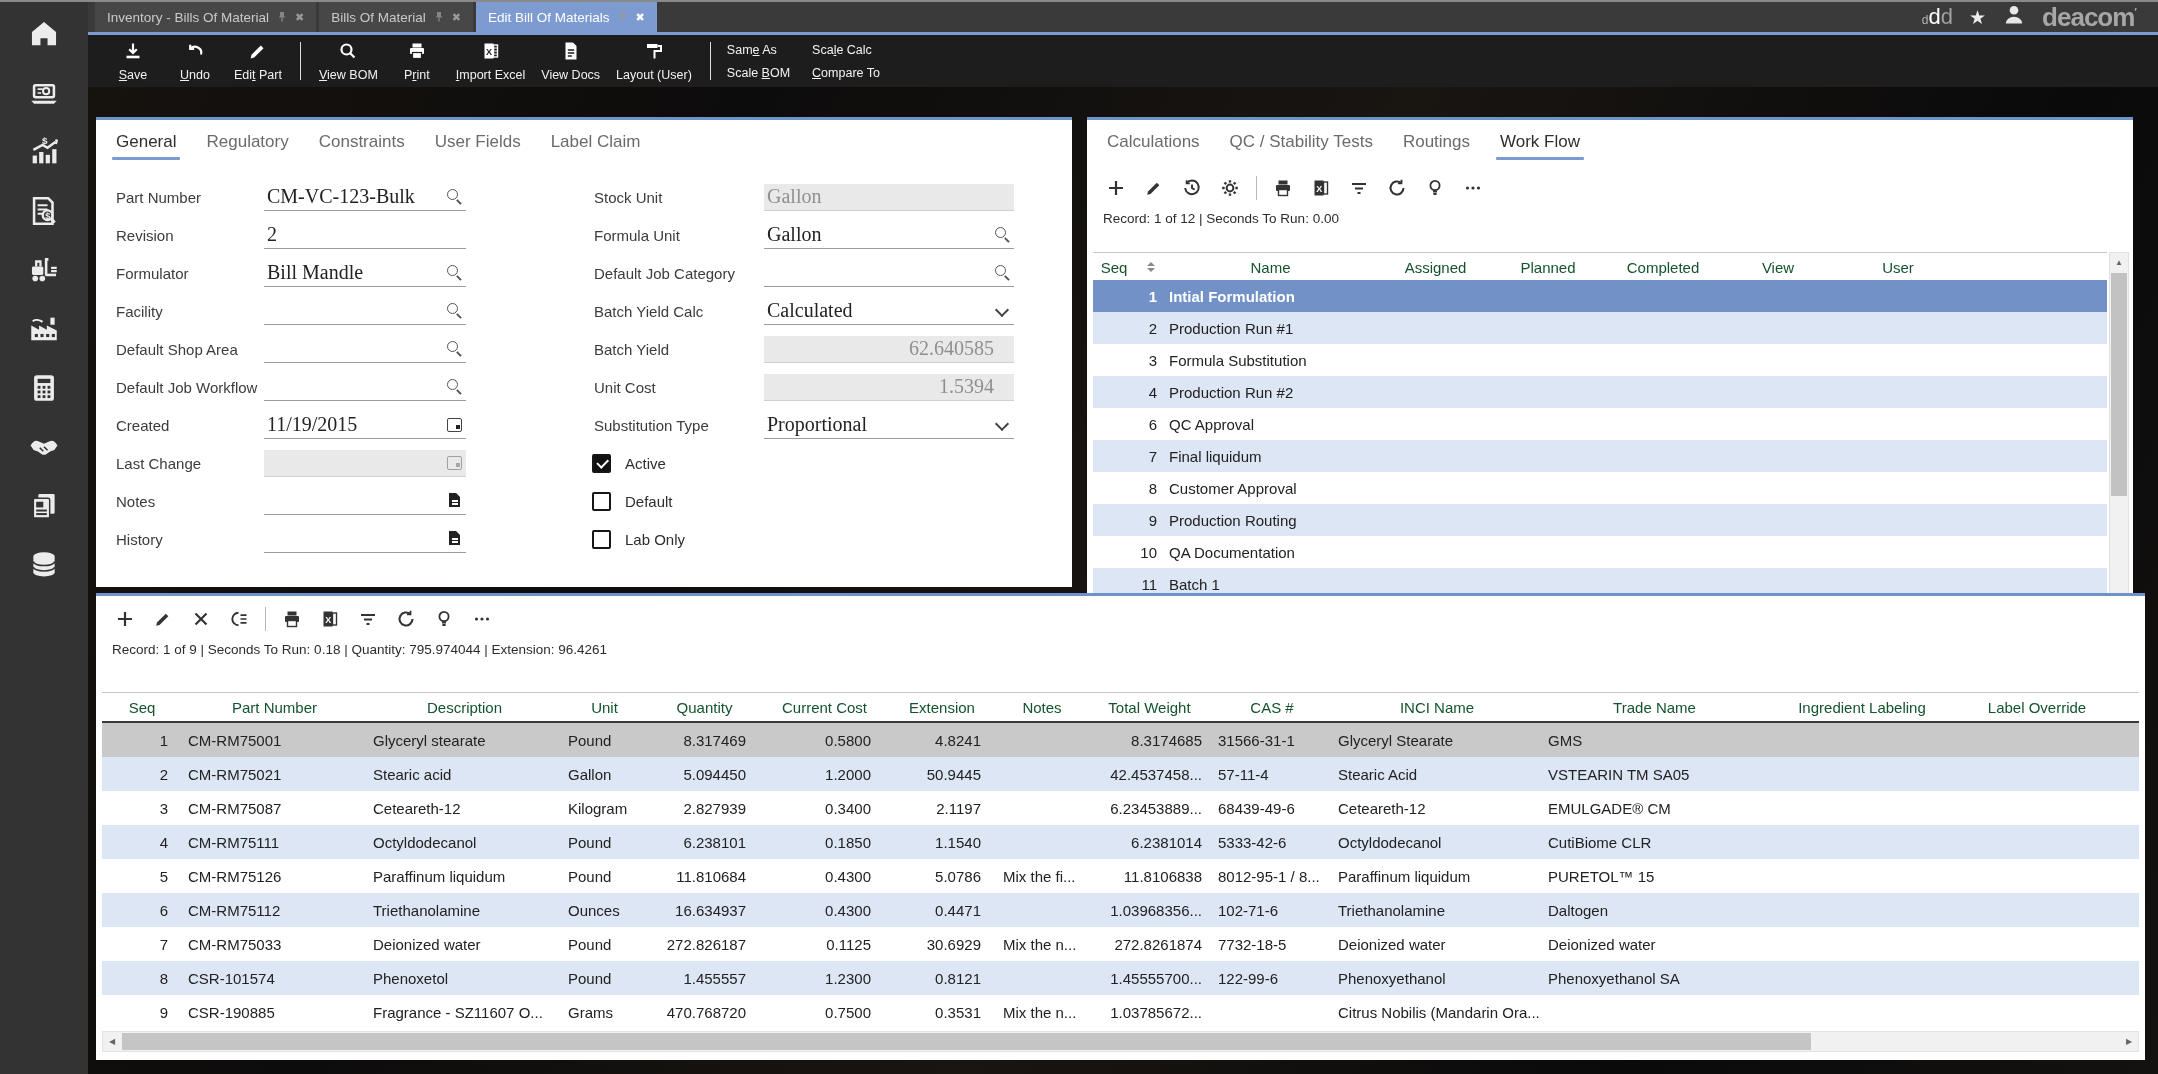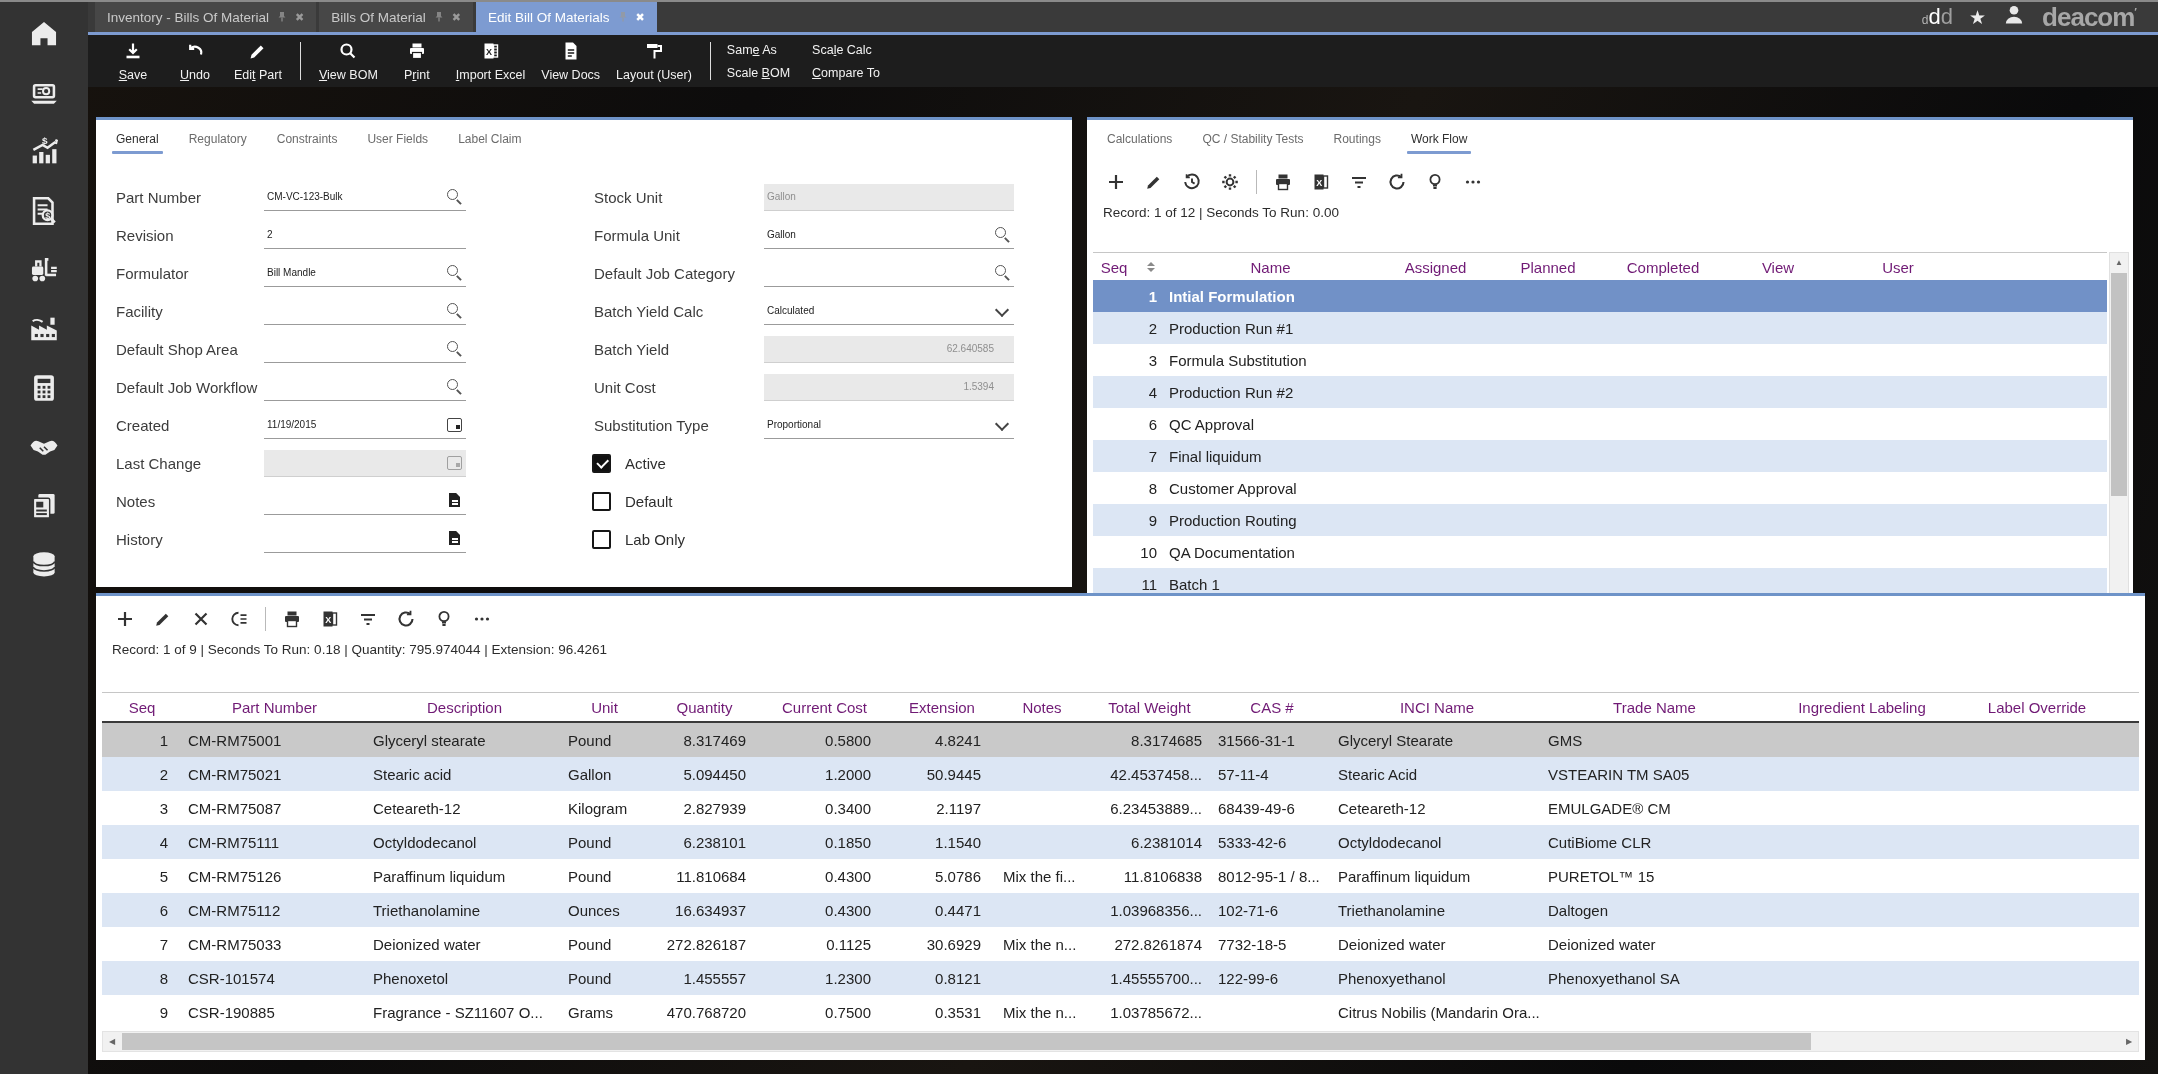--- a/index.html
+++ b/index.html
@@ -48,36 +48,36 @@
   .tb-link { color:#f2f2f2; font-size:12.5px; cursor:pointer; white-space:nowrap; }
 
   
   .panel { position:absolute; background:#fff; border-top:3px solid #6e93c8; }
   .form-panel   { left:96px;  top:115px; width:976px;  height:470px; }
   .right-panel  { left:1087px; top:115px; width:1046px; height:540px; }
   .bottom-panel { left:96px;  top:591px; width:2049px; height:467px; }
 
   
   .ptabs { display:flex; gap:30px; padding:12px 0 0 20px; }
-  .ptab { font-size:12px; color:#6b6b6b; cursor:pointer; padding-bottom:5px; }
+  .ptab { font-size:17px; color:#6b6b6b; cursor:pointer; padding-bottom:5px; }
   .ptab.active { color:#2f2f2f; }
   .ptab.active::after { content:""; display:block; height:3px; background:#7d9bd1; margin-top:5px;
                         margin-left:-4px; margin-right:-4px; border-radius:1px; }
 
   
   .fcol { position:absolute; top:58px; }
   .fcol1 { left:20px;  width:350px; }
   .fcol2 { left:498px; width:420px; }
   .frow { display:grid; align-items:center; height:38px; }
   .fcol1 .frow { grid-template-columns:148px 1fr; }
   .fcol2 .frow { grid-template-columns:170px 1fr; }
   .flabel { font-size:15px; color:#3c3c3c; white-space:nowrap; }
   .fbox { position:relative; height:27px; border-bottom:1px solid #9b9b9b; display:flex; align-items:center;
           padding:0 3px; cursor:text; }
-  .fvalue { flex:1; font-size:10px; color:#222; white-space:nowrap; overflow:hidden; }
+  .fvalue { flex:1; font-size:20px; color:#222; white-space:nowrap; overflow:hidden;font-family:Liberation Serif, serif; }
   .frow.num .fvalue { text-align:right; }
   .frow.disabled .fbox { background:#e9e9e9; border-bottom-color:#cfcfcf; cursor:default; }
   .frow.disabled .fvalue { color:#8f8f8f; }
   .field-icon { width:17px; height:17px; position:relative; flex:none; }
   .search-icon::before { content:""; position:absolute; left:1px; top:1px; width:9px; height:9px;
                          border:1.6px solid #555; border-radius:50%; }
   .search-icon::after { content:""; position:absolute; right:1px; bottom:2px; width:6px; height:1.8px;
                         background:#555; transform:rotate(45deg); }
   .calendar-icon::before { content:""; position:absolute; left:1px; top:2px; width:13px; height:12px;
                            border:1.6px solid #444; border-radius:2px; }
@@ -103,21 +103,21 @@
   .itbtn { width:30px; height:26px; display:flex; align-items:center; justify-content:center; cursor:pointer; }
   .itbtn svg { width:20px; height:20px; }
   .it-sep { width:1px; height:24px; background:#b9b9b9; margin:0 3px; }
   .pstatus { font-size:13.5px; color:#2c2c2c; padding:4px 0 6px 16px; }
 
   
   .tbl { position:absolute; left:6px; right:6px; overflow:hidden; }
   .wf-grid  { display:grid; grid-template-columns:70px 215px 115px 110px 120px 110px 130px 1fr; }
   .bom-grid { display:grid; grid-template-columns:80px 185px 195px 85px 115px 125px 110px 90px 125px 120px 210px 225px 190px 160px 1fr; }
   .thead { border-top:1px solid #c6c6c6; border-bottom:2px solid #3a3a3a; background:#fff; }
-  .th { font-size:15px; color:#701a75; height:28px; display:flex; align-items:center; justify-content:center;
+  .th { font-size:15px; color:#14532d; height:28px; display:flex; align-items:center; justify-content:center;
         white-space:nowrap; overflow:hidden; cursor:pointer; gap:20px; }
   .trow { height:32px; cursor:pointer; }
   .bom-rows .trow { height:34px; }
   .trow > span { display:flex; align-items:center; font-size:15px; color:#222;
                  white-space:nowrap; overflow:hidden; padding:0 6px; }
   .trow.alt { background:#dce6f4; }
   .trow.selected-blue { background:#7191c7; }
   .trow.selected-blue > span { color:#fff; font-weight:700; }
   .trow.selected-gray { background:#c9c9c9; }
   .cell-r { justify-content:flex-end; }

